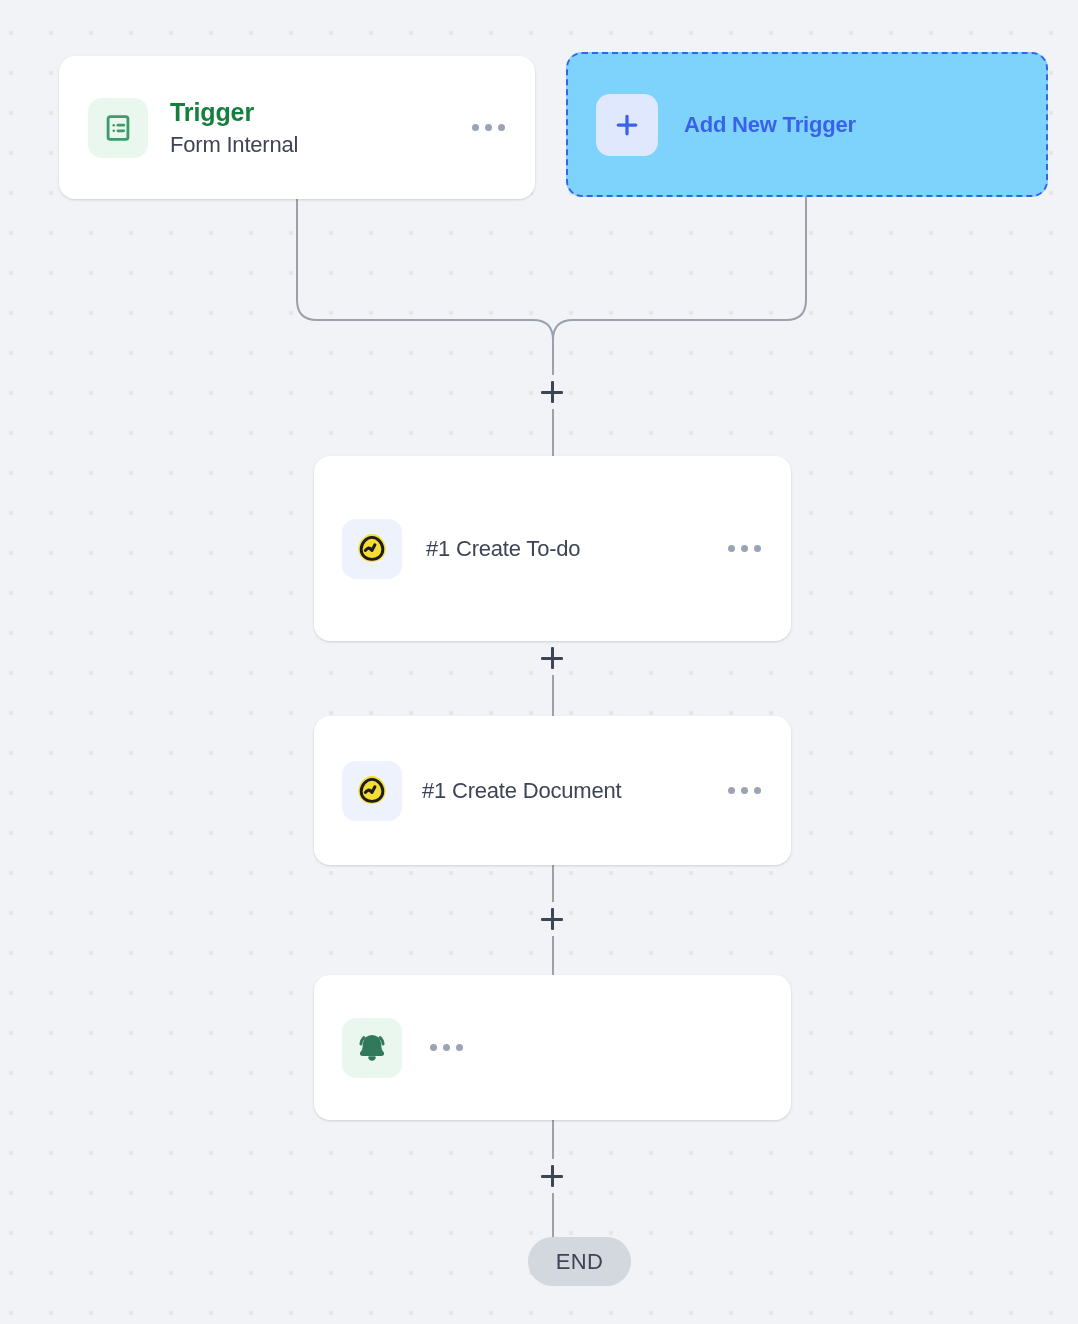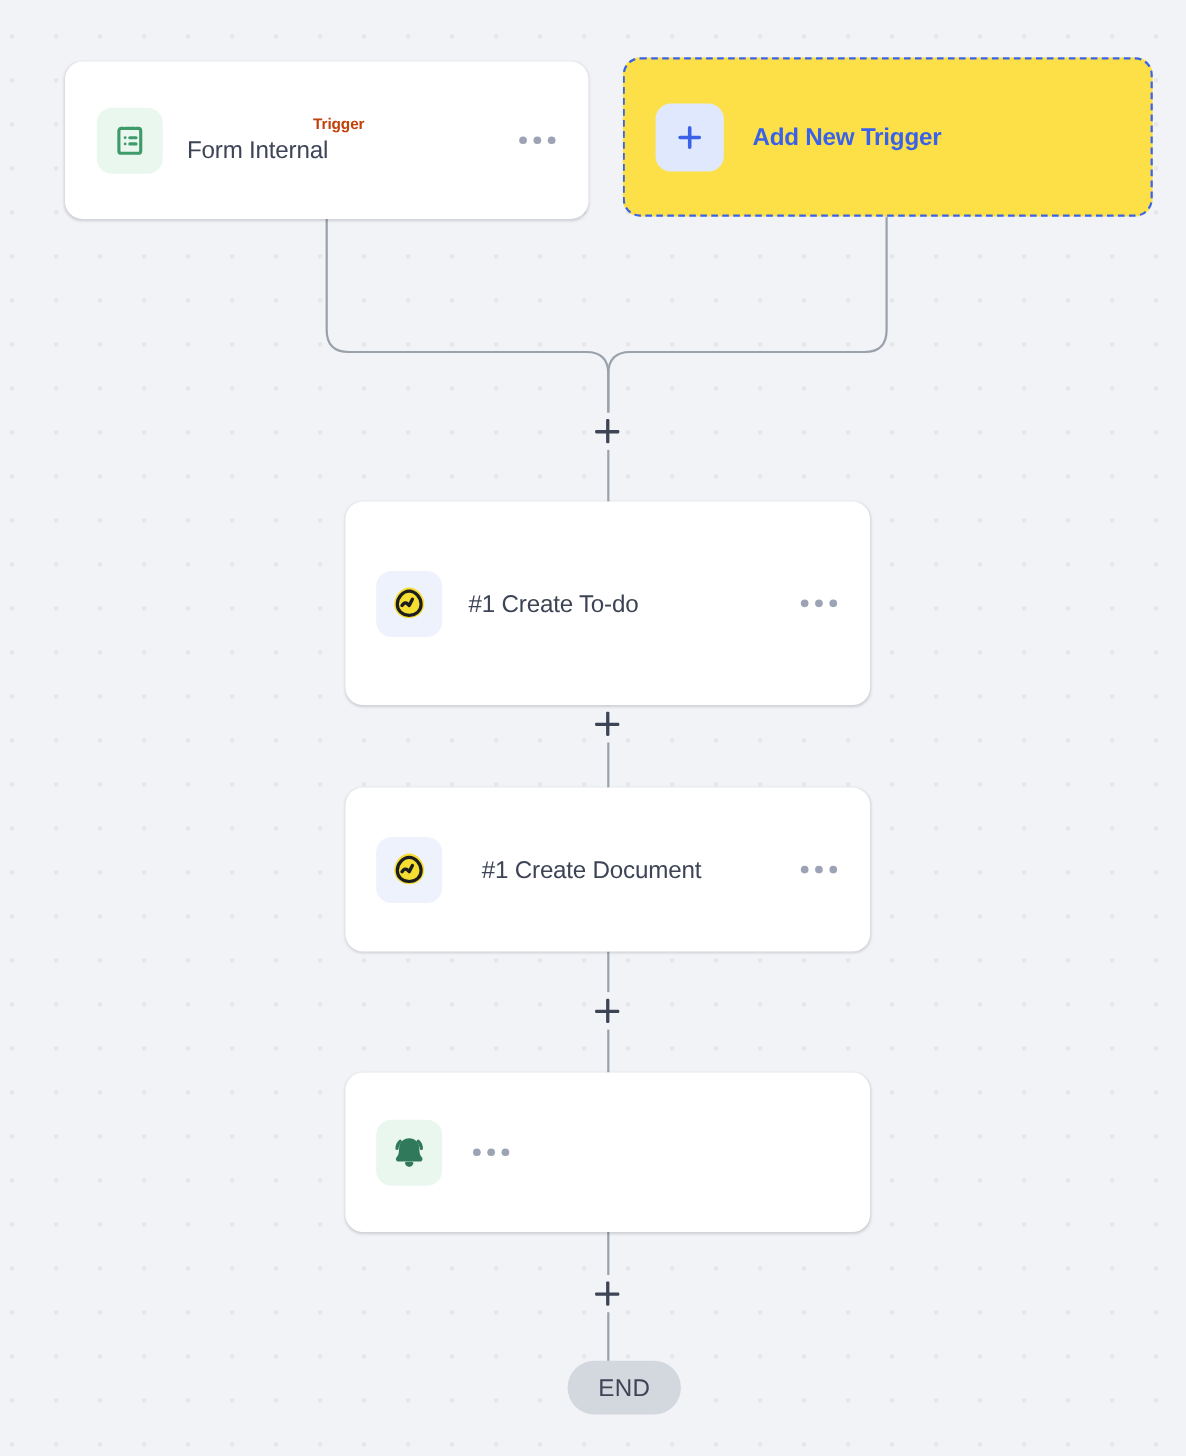--- a/index.html
+++ b/index.html
@@ -71,26 +71,25 @@
   }
 
   .node-title {
     font-size: 22px;
     color: #3d4455;
     letter-spacing: -0.2px;
     white-space: nowrap;
   }
 
   .trigger-kicker {
-    font-size: 14px;
+    font-size: 25px;
     font-weight: 600;
-    color: #c2410c;
+    color: #15803d;
     letter-spacing: -0.1px;
     line-height: 1.35;
-    text-align: center;
   }
   .trigger-sub {
     font-size: 22px;
     color: #3d4455;
     letter-spacing: -0.2px;
     line-height: 1.35;
   }
 
   
   .kebab {
@@ -120,35 +119,35 @@
   #node-todo {
     left: 314px; top: 456px;
     width: 477px; height: 185px;
     padding: 0 26px 0 28px;
     gap: 24px;
   }
   #node-doc {
     left: 314px; top: 716px;
     width: 477px; height: 149px;
     padding: 0 26px 0 28px;
-    gap: 36px;
+    gap: 20px;
   }
   #node-notify {
     left: 314px; top: 975px;
     width: 477px; height: 145px;
     padding: 0 26px 0 28px;
     gap: 24px;
   }
 
   
   #add-trigger {
     position: absolute;
     left: 566px; top: 52px;
     width: 482px; height: 145px;
-    background: #fde047;
+    background: #7dd3fc;
     border: 2px dashed #3a62e8;
     border-radius: 16px;
     display: flex;
     align-items: center;
     gap: 26px;
     padding: 0 28px;
     cursor: pointer;
     z-index: 2;
   }
   .plus-tile {
@@ -189,21 +188,21 @@
   .plus-node::after  { width: 3px;  height: 22px; }
 
   #plus-merge  { left: 535px; top: 375px; }
   #plus-todo   { left: 535px; top: 641px; }
   #plus-doc    { left: 535px; top: 902px; }
   #plus-end    { left: 535px; top: 1159px; }
 
   
   #end-badge {
     position: absolute;
-    left: 516px; top: 1237px;
+    left: 528px; top: 1237px;
     width: 103px; height: 49px;
     background: #d3d7de;
     border-radius: 25px;
     display: flex;
     align-items: center;
     justify-content: center;
     z-index: 3;
   }
   #end-badge span {
     font-size: 22px;

